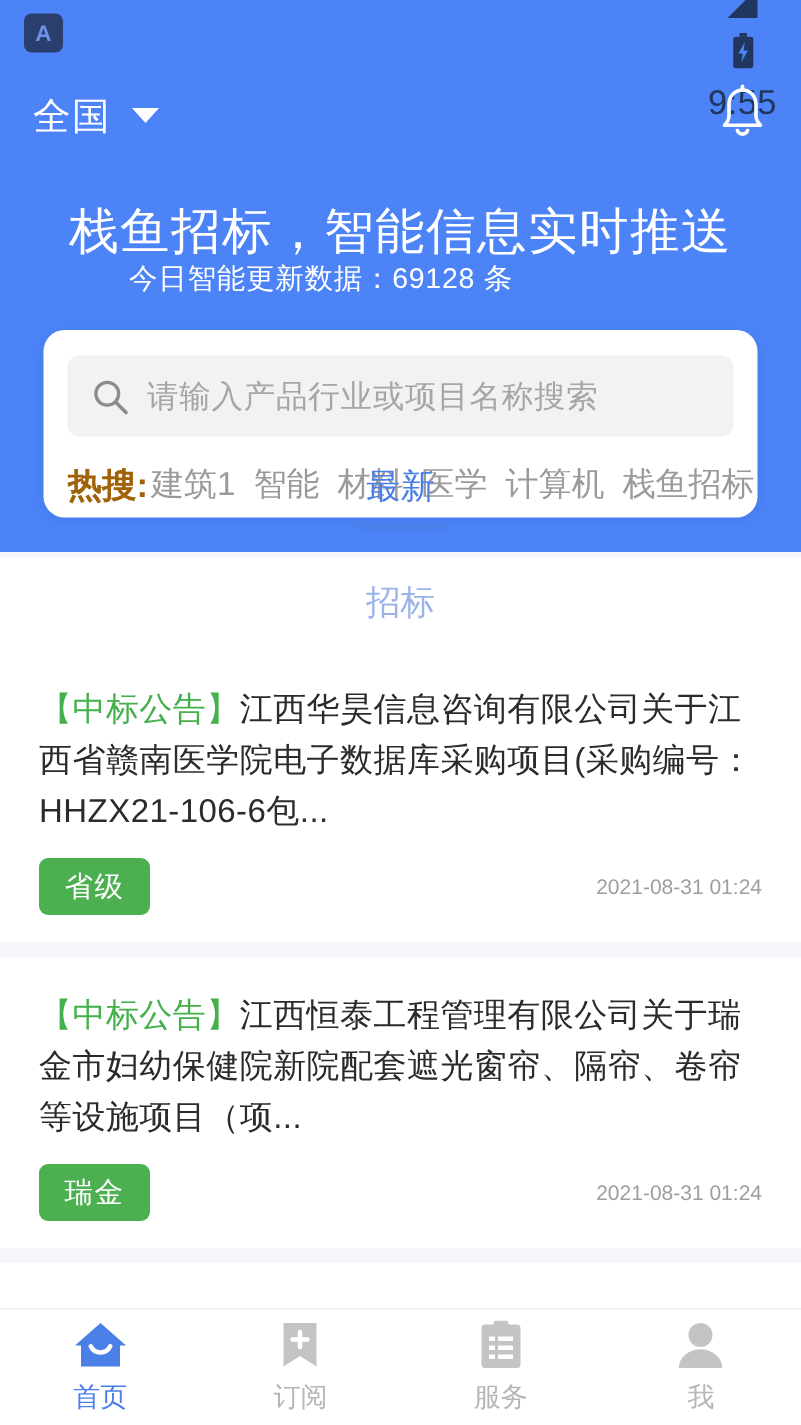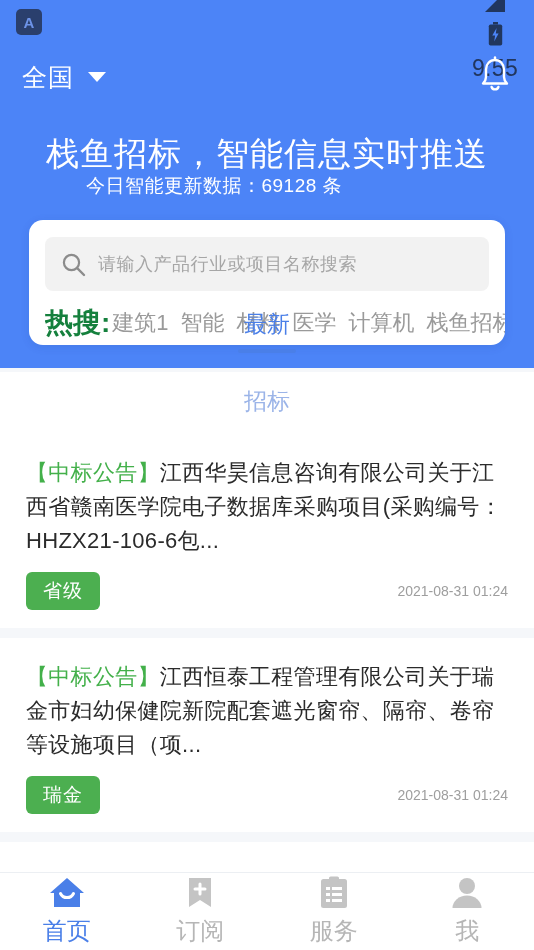--- a/index.html
+++ b/index.html
@@ -60,26 +60,26 @@
     position: absolute; top: 220px; left: 29px; width: 476px; height: 125px;
     background: #ffffff; border-radius: 14px;
     box-shadow: 0 2px 10px rgba(20,50,110,.10);
     overflow: hidden;
   }
   .search-field {
     position: absolute; top: 17px; left: 16px; width: 444px; height: 54px;
     background: #f2f2f2; border-radius: 8px;
     display: flex; align-items: center; padding: 0 16px; gap: 12px;
   }
-  .search-ph { color: #a6a6a6; font-size: 18px; letter-spacing: .5px; }
+  .search-ph { color: #a6a6a6; font-size: 21px; letter-spacing: .5px; }
   .hot-row {
     position: absolute; top: 84px; left: 16px; width: 460px; height: 38px;
     display: flex; align-items: center; gap: 0; overflow: hidden; white-space: nowrap;
   }
-  .hot-label { color: #15803d; font-size: 28px; font-weight: bold; flex: none; }
+  .hot-label { color: #a16207; font-size: 23px; font-weight: bold; flex: none; }
   .hot-tags { display: flex; gap: 12px; margin-left: 2px; flex: none; }
   .hot-tag { color: #9a9a9a; font-size: 22px; cursor: pointer; }
 
   
   .tabs {
     position: absolute; top: 372px; left: 0; width: 534px; height: 62px;
     background: #ffffff; display: flex; align-items: center; justify-content: center;
     gap: 42px;
     flex-direction: column;
   }
@@ -116,21 +116,21 @@
   
   .bottomnav {
     position: absolute; bottom: 0; left: 0; width: 534px; height: 78px;
     background: #ffffff; border-top: 1px solid #eceff3;
     display: flex; align-items: center;
   }
   .nav-item {
     flex: 1; display: flex; flex-direction: column; align-items: center;
     gap: 5px; cursor: pointer;
   }
-  .nav-label { font-size: 24px; color: #b6b6b6; }
+  .nav-label { font-size: 18px; color: #b6b6b6; }
   .nav-item.active .nav-label { color: #4a7fe8; }
 </style>
 </head>
 <body>
 
 <div id="app">
 
   <div class="hero">
 
     <div class="statusbar">

